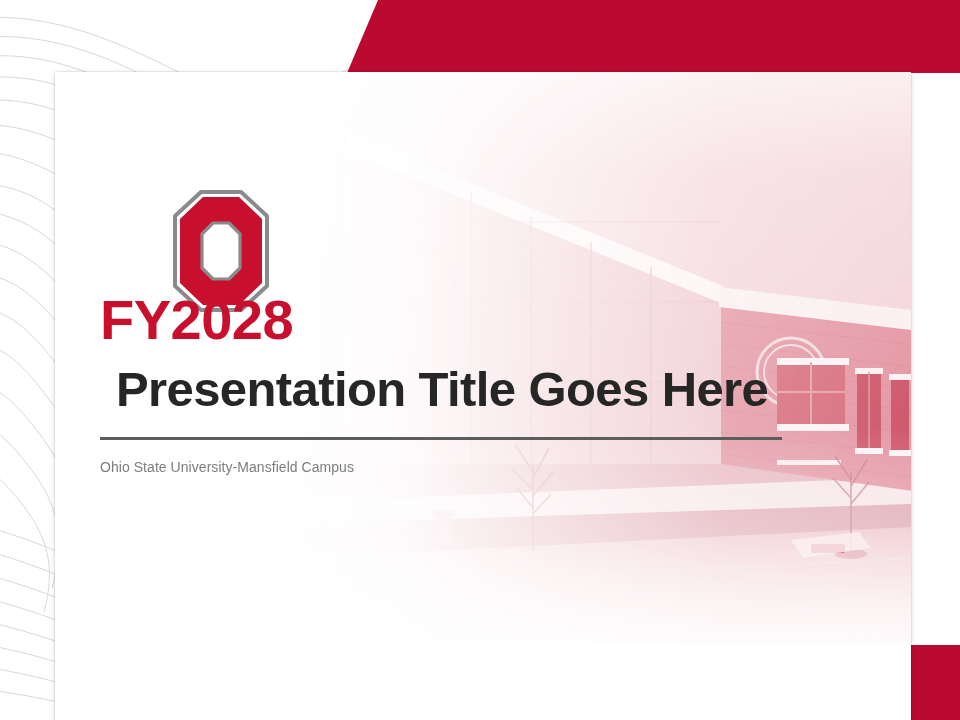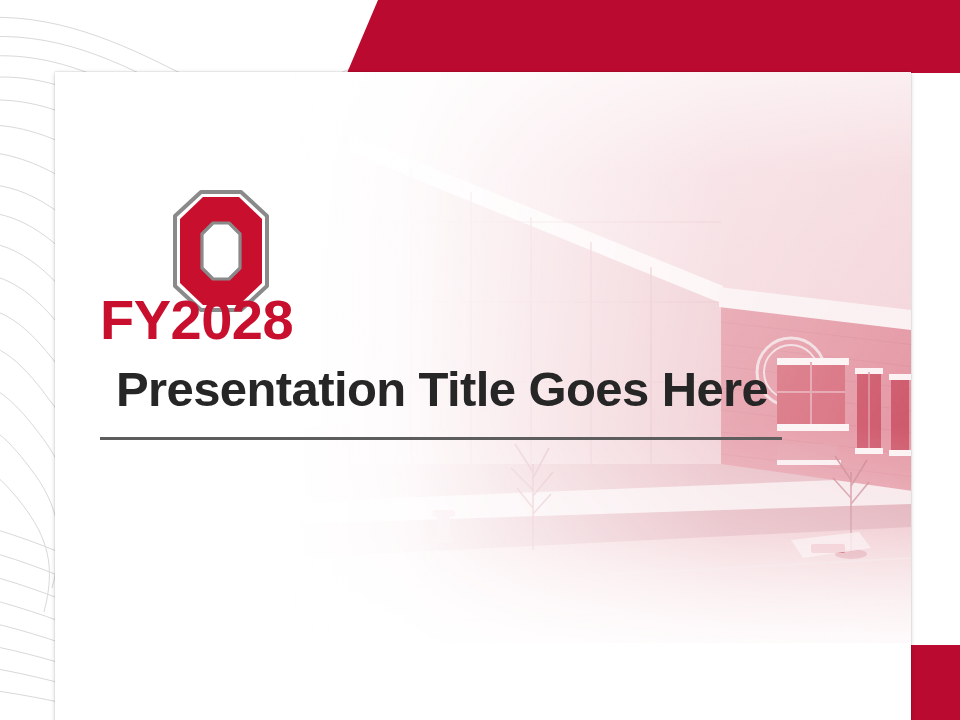--- a/index.html
+++ b/index.html
@@ -337,18 +337,19 @@
         <polygon points="30,7 66,7 89,29 89,93 66,115 30,115 7,93 7,29" fill="#C8102E"></polygon>
 
         <polygon points="40,33 56,33 67,44 67,78 56,89 40,89 29,78 29,44" fill="#ffffff" stroke="#8A8A8A" stroke-width="3.2" stroke-linejoin="round"></polygon>
       </svg>
     </div>
 
     <div id="textblock">
       <div id="fy" style="color:#C8102E">FY2028</div>
       <div id="maintitle">Presentation Title Goes Here</div>
       <div id="divider"></div>
+      <div id="subtitle">Ohio State University-Mansfield Campus</div>
     </div>
 
   </div>
 
 
 </div>
 
 </body></html>

